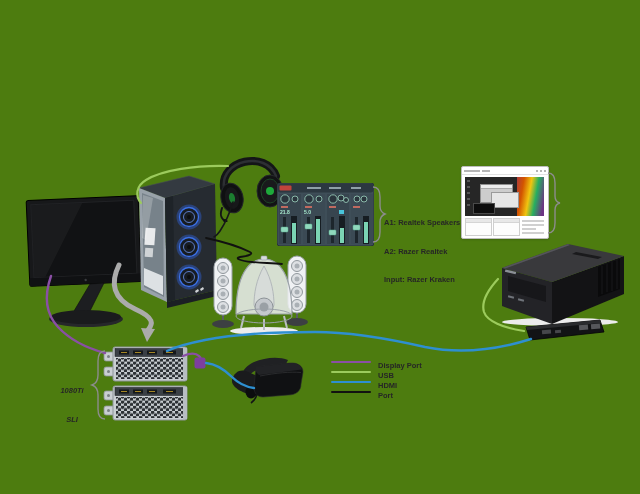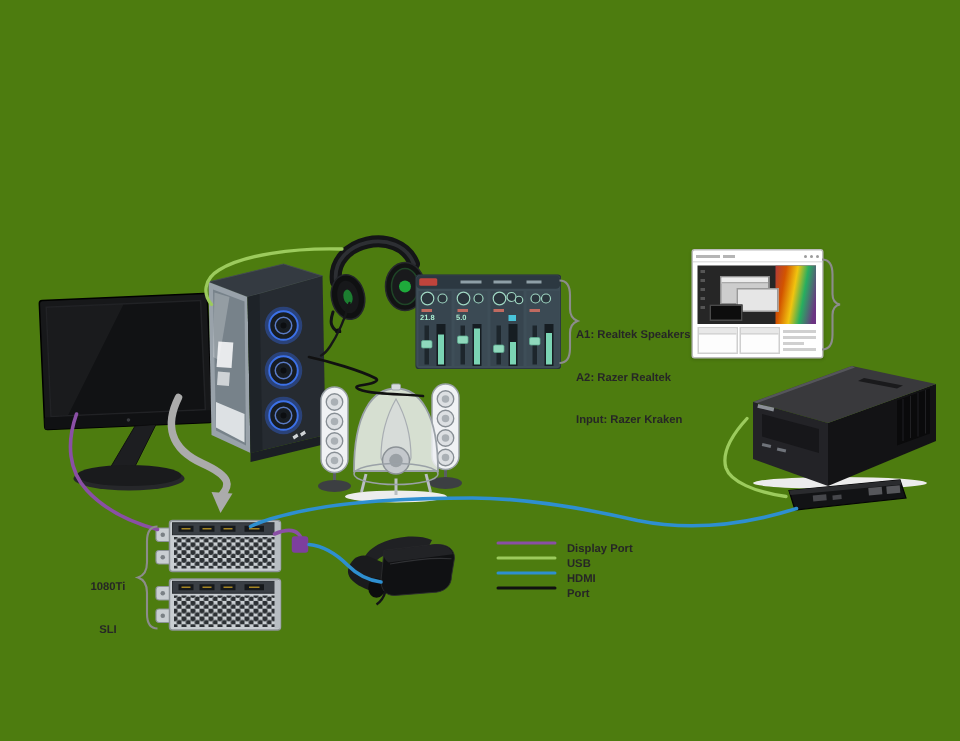--- a/index.html
+++ b/index.html
@@ -1,21 +1,21 @@
 <!DOCTYPE html>
 <html><head>
 <meta charset="utf-8">
 <style>
   html,body{margin:0;padding:0;background:#fff;}
   #scene{position:relative;width:640px;height:494px;background:#4d7c0f;overflow:hidden;
          font-family:"Liberation Sans",sans-serif;}
   .abs{position:absolute;}
   .dev{position:absolute;}
   .lbl{position:absolute;color:#262626;font-weight:bold;font-size:7.5px;line-height:9.5px;white-space:pre;}
-  .lbl-center{text-align:center;}
+  .lbl-center{text-align:center;font-style:italic;}
   
   #legend{position:absolute;left:331px;top:361px;}
   .lg-row{display:flex;align-items:flex-start;height:10px;}
   .lg-line{width:40px;height:2.4px;border-radius:1px;flex:none;}
   .lg-dp{background:#8a4fa5;}
   .lg-usb{background:#9ccb5d;}
   .lg-hdmi{background:#2e8fd0;}
   .lg-phono{background:#111111;}
   .lg-txt{margin-left:7px;color:#262626;font-weight:bold;font-size:7.5px;}
   

